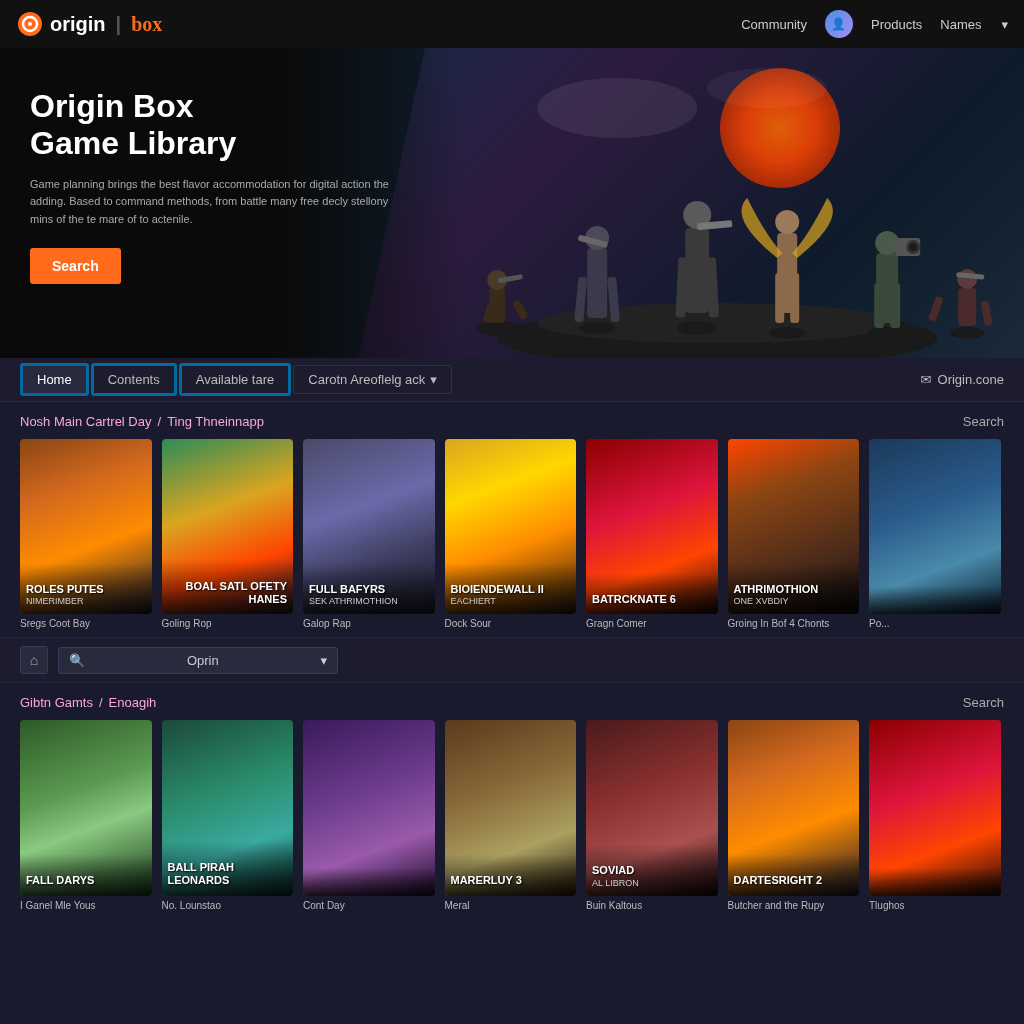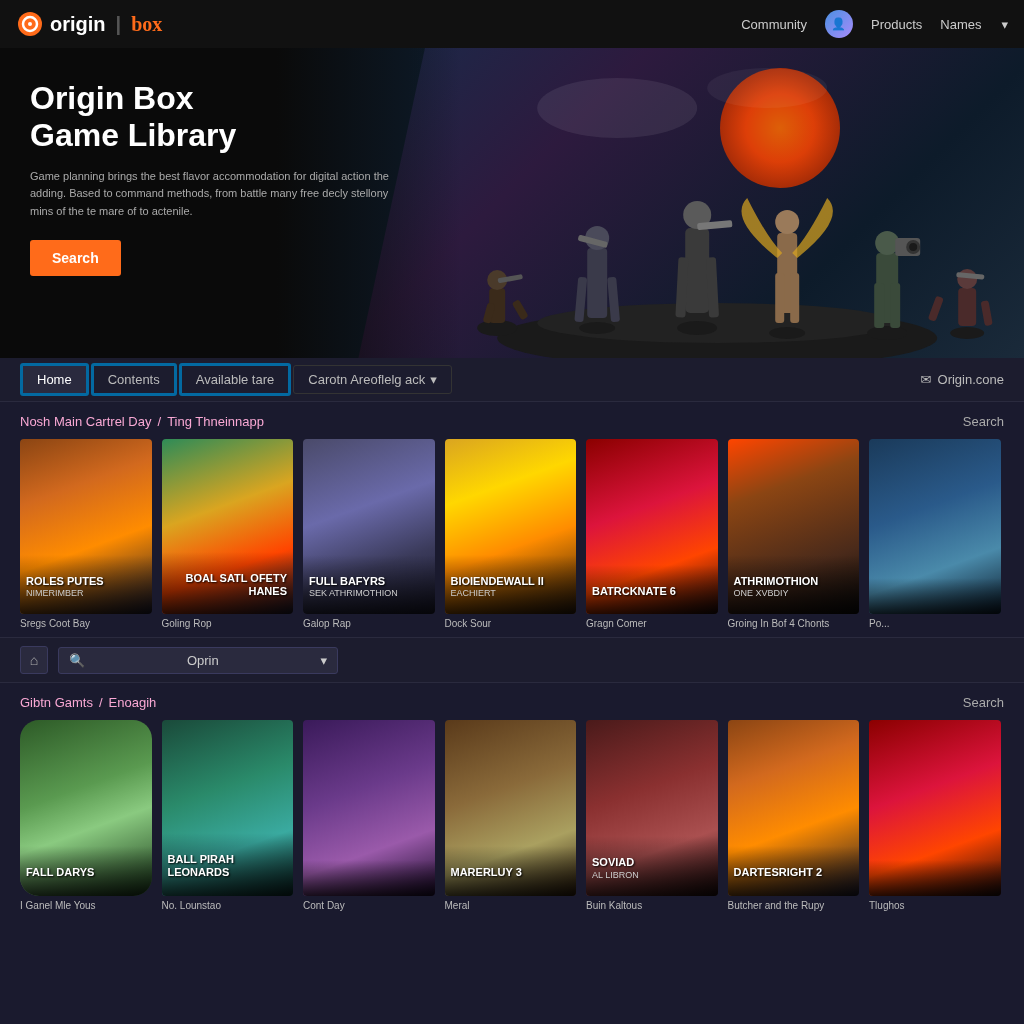--- a/index.html
+++ b/index.html
@@ -96,21 +96,21 @@
     .hero-overlay {
       position: absolute;
       left: 0; top: 0;
       width: 45%;
       height: 100%;
       background: linear-gradient(to right, #0a0a0a 60%, transparent 100%);
     }
     .hero-content {
       position: absolute;
       left: 30px;
-      top: 32px;
+      top: 40px;
       max-width: 380px;
     }
     .hero-title {
       font-size: 32px;
       font-weight: 700;
       line-height: 1.15;
       margin-bottom: 14px;
     }
     .hero-desc {
       font-size: 11px;
@@ -223,31 +223,31 @@
     }
 
     
     .gc1 { background: linear-gradient(160deg, #8B4513 0%, #D2691E 30%, #ff8c00 60%, #1a1a2e 100%); }
     .gc2 { background: linear-gradient(160deg, #2e8b57 0%, #daa520 40%, #ff4500 70%, #1a1a2e 100%); text-align: right; }
     .gc3 { background: linear-gradient(160deg, #4a4a6a 0%, #6a6aaa 40%, #3a3a5a 70%, #1a1a2e 100%); }
     .gc4 { background: linear-gradient(160deg, #daa520 0%, #ffd700 30%, #ff8c00 60%, #2a1a0a 100%); }
     .gc5 { background: linear-gradient(160deg, #8b0000 0%, #dc143c 40%, #ff4500 70%, #1a0a0a 100%); }
     .gc6 { background: linear-gradient(160deg, #ff4500 0%, #8b4513 30%, #4a2a1a 70%, #0a0a0a 100%); }
     .gc7 { background: linear-gradient(160deg, #1a3a5a 0%, #2a5a8a 40%, #4a8aaa 70%, #0a1a2a 100%); }
-    .gc8 { background: linear-gradient(160deg, #2d5a27 0%, #5a9a50 40%, #8aca80 60%, #1a3a1a 100%); border-radius: 19px; }
+    .gc8 { background: linear-gradient(160deg, #2d5a27 0%, #5a9a50 40%, #8aca80 60%, #1a3a1a 100%); }
     .gc9 { background: linear-gradient(160deg, #3a1a5a 0%, #6a3a8a 40%, #9a5aaa 70%, #1a0a2a 100%); }
     .gc10 { background: linear-gradient(160deg, #1a4a3a 0%, #2a8a6a 40%, #3aaaa0 70%, #0a2a2a 100%); }
     .gc11 { background: linear-gradient(160deg, #5a3a1a 0%, #8a6a3a 40%, #aaa060 70%, #2a1a0a 100%); }
     .gc12 { background: linear-gradient(160deg, #4a1a1a 0%, #8a3030 40%, #aa5050 70%, #1a0a0a 100%); }
 
     
     .game-card-img-overlay {
       position: absolute;
       bottom: 0; left: 0; right: 0;
-      padding: 20px 6px 16px;
+      padding: 20px 6px 8px;
       background: linear-gradient(transparent, rgba(0,0,0,0.8));
     }
     .game-card-img-title {
       font-size: 11px;
       font-weight: 700;
       color: #fff;
       text-shadow: 1px 1px 2px #000;
       line-height: 1.2;
     }
     .game-card-img-subtitle {

